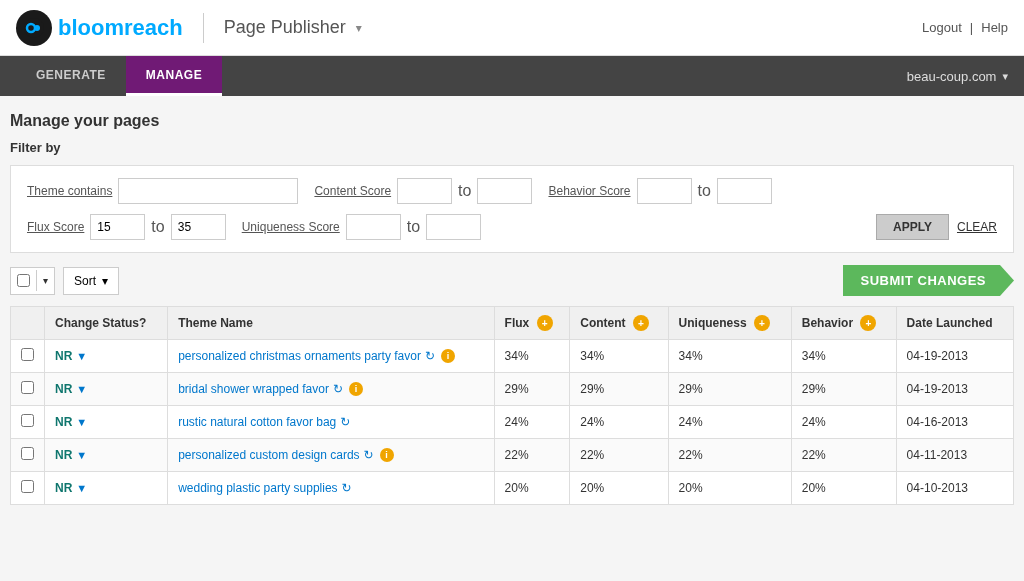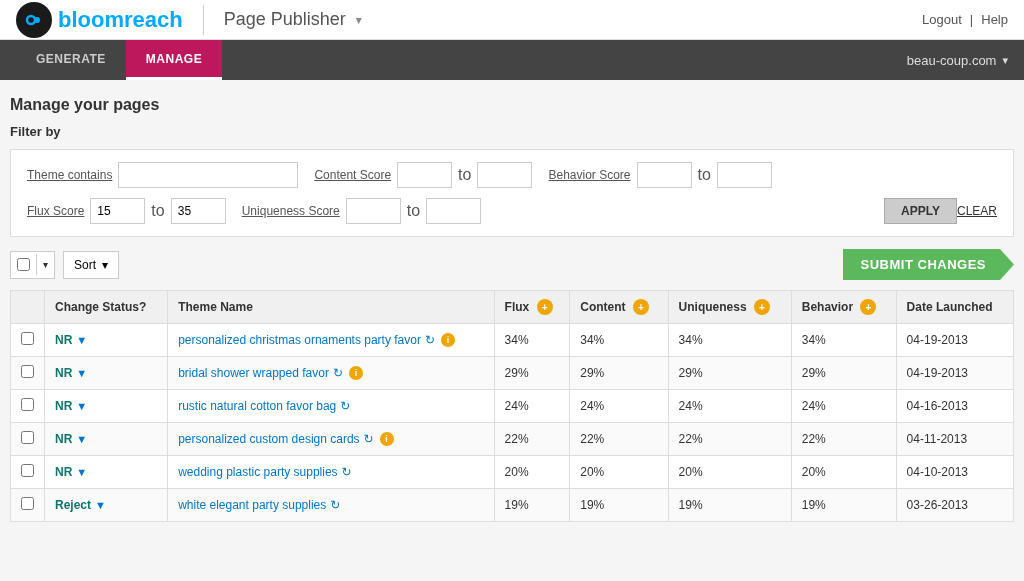--- a/index.html
+++ b/index.html
@@ -6,21 +6,21 @@
     body { font-family: Arial, Helvetica, sans-serif; font-size: 13px; background: #f5f5f5; color: #333; }
 
     
     .header {
       background: #fff;
       border-bottom: 1px solid #ddd;
       padding: 8px 16px;
       display: flex;
       align-items: center;
       justify-content: space-between;
-      height: 40px;
+      height: 56px;
     }
     .header-left {
       display: flex;
       align-items: center;
       gap: 12px;
     }
     .logo {
       display: flex;
       align-items: center;
       gap: 6px;
@@ -88,21 +88,21 @@
       align-items: center;
       font-size: 12px;
       font-weight: bold;
       letter-spacing: 0.5px;
       color: #ccc;
       cursor: pointer;
       border-bottom: 3px solid transparent;
       text-transform: uppercase;
     }
     .nav-tab.active {
-      background: #be185d;
+      background: #701a75;
       color: #fff;
       border-bottom: 3px solid #fff;
     }
     .nav-account {
       display: flex;
       align-items: center;
       gap: 6px;
       color: #ddd;
       font-size: 13px;
       cursor: pointer;
@@ -164,21 +164,21 @@
       outline: none;
     }
     .filter-input.wide { width: 180px; }
     .filter-input.narrow { width: 55px; }
     .filter-to { font-size: 16px; color: #555; }
 
     .filter-actions {
       margin-left: auto;
       display: flex;
       align-items: center;
-      gap: 0;
+      gap: 8px;
     }
     .btn-apply {
       background: #ccc;
       border: 1px solid #aaa;
       padding: 5px 16px;
       font-size: 12px;
       font-weight: bold;
       color: #333;
       cursor: pointer;
       text-transform: uppercase;
@@ -551,31 +551,16 @@
               <span class="status-arrow">▼</span>
             </div>
           </td>
           <td><a href="#" class="theme-link">wedding plastic party supplies</a><span class="icon-sync">↻</span></td>
           <td class="pct-cell">20%</td>
           <td class="pct-cell">20%</td>
           <td class="pct-cell">20%</td>
           <td class="pct-cell">20%</td>
           <td class="date-cell">04-10-2013</td>
         </tr>
-        <tr>
-          <td class="td-checkbox"><input type="checkbox" class="checkbox-input" style=""></td>
-          <td>
-            <div class="td-status">
-              <span class="status-label">Reject</span>
-              <span class="status-arrow">▼</span>
-            </div>
-          </td>
-          <td><a href="#" class="theme-link">white elegant party supplies</a><span class="icon-sync">↻</span></td>
-          <td class="pct-cell">19%</td>
-          <td class="pct-cell">19%</td>
-          <td class="pct-cell">19%</td>
-          <td class="pct-cell">19%</td>
-          <td class="date-cell">03-26-2013</td>
-        </tr>
       </tbody>
   </table>
 
 </div>
 
 </body></html>

